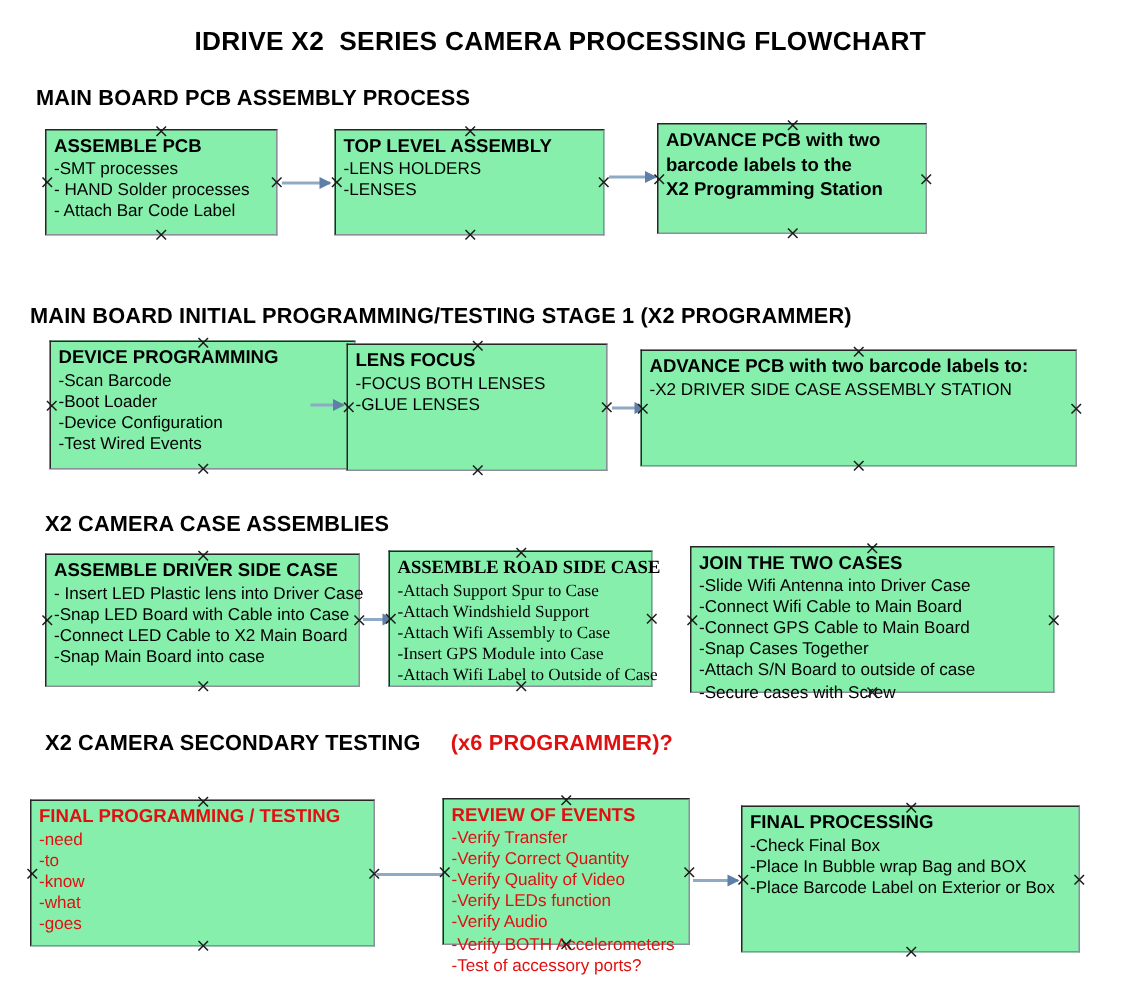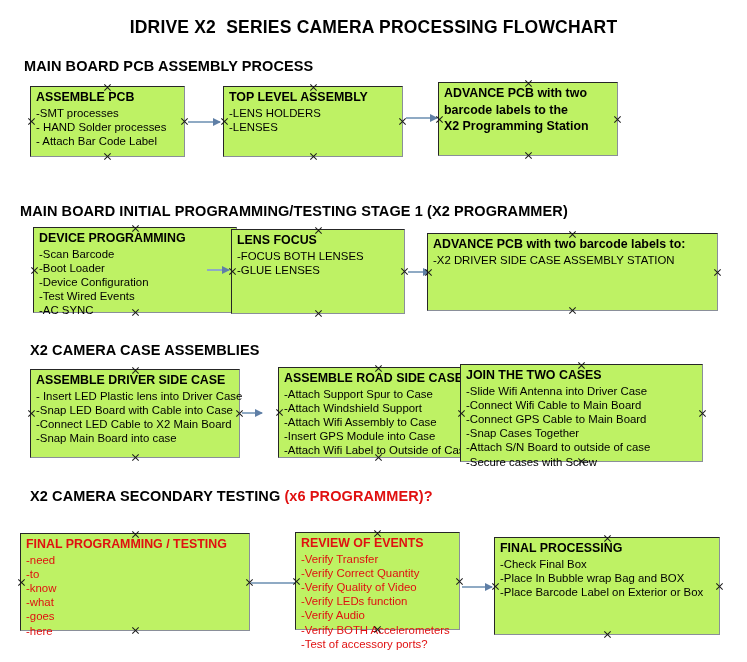--- a/index.html
+++ b/index.html
@@ -32,25 +32,26 @@
   }
   .section-header {
     position: absolute;
     font-size: 14.5px;
     font-weight: bold;
     letter-spacing: 0.1px;
     white-space: nowrap;
   }
   .section-header .accent {
     color: #e01010;
+    margin-left: 16px;
   }
   
   .node {
     position: absolute;
-    background: #bef264;
+    background: #86efac;
     border: 1px solid #262626;
     border-right-color: #8a8f99;
     border-bottom-color: #8a8f99;
     box-sizing: border-box;
     padding: 3px 4px 2px 5px;
     overflow: visible;
   }
   .node .n-title {
     font-size: 12.4px;
     font-weight: bold;
@@ -161,21 +162,20 @@
   <div class="section-header" style="left:20px; top:203px;text-align:right;">
     <span>MAIN BOARD INITIAL PROGRAMMING/TESTING STAGE 1 (X2 PROGRAMMER)</span>
   </div>
 
   <div class="node" style="left:33px; top:227px; width:204px; height:86px;">
     <div class="n-title">DEVICE PROGRAMMING</div>
     <div class="n-line">-Scan Barcode</div>
     <div class="n-line">-Boot Loader</div>
     <div class="n-line">-Device Configuration</div>
     <div class="n-line">-Test Wired Events</div>
-    <div class="n-line">-AC SYNC</div>
     <span class="handle" style="left:50%; top:0;"></span>
     <span class="handle" style="left:0; top:50%;"></span>
     <span class="handle" style="left:100%; top:50%;"></span>
     <span class="handle" style="left:50%; top:100%;"></span>
   </div>
 
   <div class="conn" style="left:207px; top:269px; width:22px;"></div>
 
   <div class="node" style="left:231px; top:229px; width:174px; height:85px;">
     <div class="n-title">LENS FOCUS</div>
@@ -209,21 +209,21 @@
     <div class="n-line">-Connect LED Cable to X2 Main Board</div>
     <div class="n-line">-Snap Main Board into case</div>
     <span class="handle" style="left:50%; top:0;"></span>
     <span class="handle" style="left:0; top:50%;"></span>
     <span class="handle" style="left:100%; top:50%;"></span>
     <span class="handle" style="left:50%; top:100%;"></span>
   </div>
 
   <div class="conn" style="left:242px; top:412px; width:20px;"></div>
 
-  <div class="node" style="left:278px; top:367px; width:200px; height:91px;">
+  <div class="node" style="left:259px; top:367px; width:176px; height:91px;font-family:Liberation Serif, serif;">
     <div class="n-title">ASSEMBLE ROAD SIDE CASE</div>
     <div class="n-line">-Attach Support Spur to Case</div>
     <div class="n-line">-Attach Windshield Support</div>
     <div class="n-line">-Attach Wifi Assembly to Case</div>
     <div class="n-line">-Insert GPS Module into Case</div>
     <div class="n-line">-Attach Wifi Label to Outside of Case</div>
     <span class="handle" style="left:50%; top:0;"></span>
     <span class="handle" style="left:0; top:50%;"></span>
     <span class="handle" style="left:100%; top:50%;"></span>
     <span class="handle" style="left:50%; top:100%;"></span>
@@ -249,21 +249,20 @@
     <span>X2 CAMERA SECONDARY TESTING </span><span class="accent">(x6 PROGRAMMER)?</span>
   </div>
 
   <div class="node red" style="left:20px; top:533px; width:230px; height:98px;">
     <div class="n-title">FINAL PROGRAMMING / TESTING</div>
     <div class="n-line">-need</div>
     <div class="n-line">-to</div>
     <div class="n-line">-know</div>
     <div class="n-line">-what</div>
     <div class="n-line">-goes</div>
-    <div class="n-line">-here</div>
     <span class="handle" style="left:50%; top:0;"></span>
     <span class="handle" style="left:0; top:50%;"></span>
     <span class="handle" style="left:100%; top:50%;"></span>
     <span class="handle" style="left:50%; top:100%;"></span>
   </div>
 
   <div class="conn no-head" style="left:251px; top:582px; width:45px;"></div>
 
   <div class="node red" style="left:295px; top:532px; width:165px; height:98px;">
     <div class="n-title">REVIEW OF EVENTS</div>

